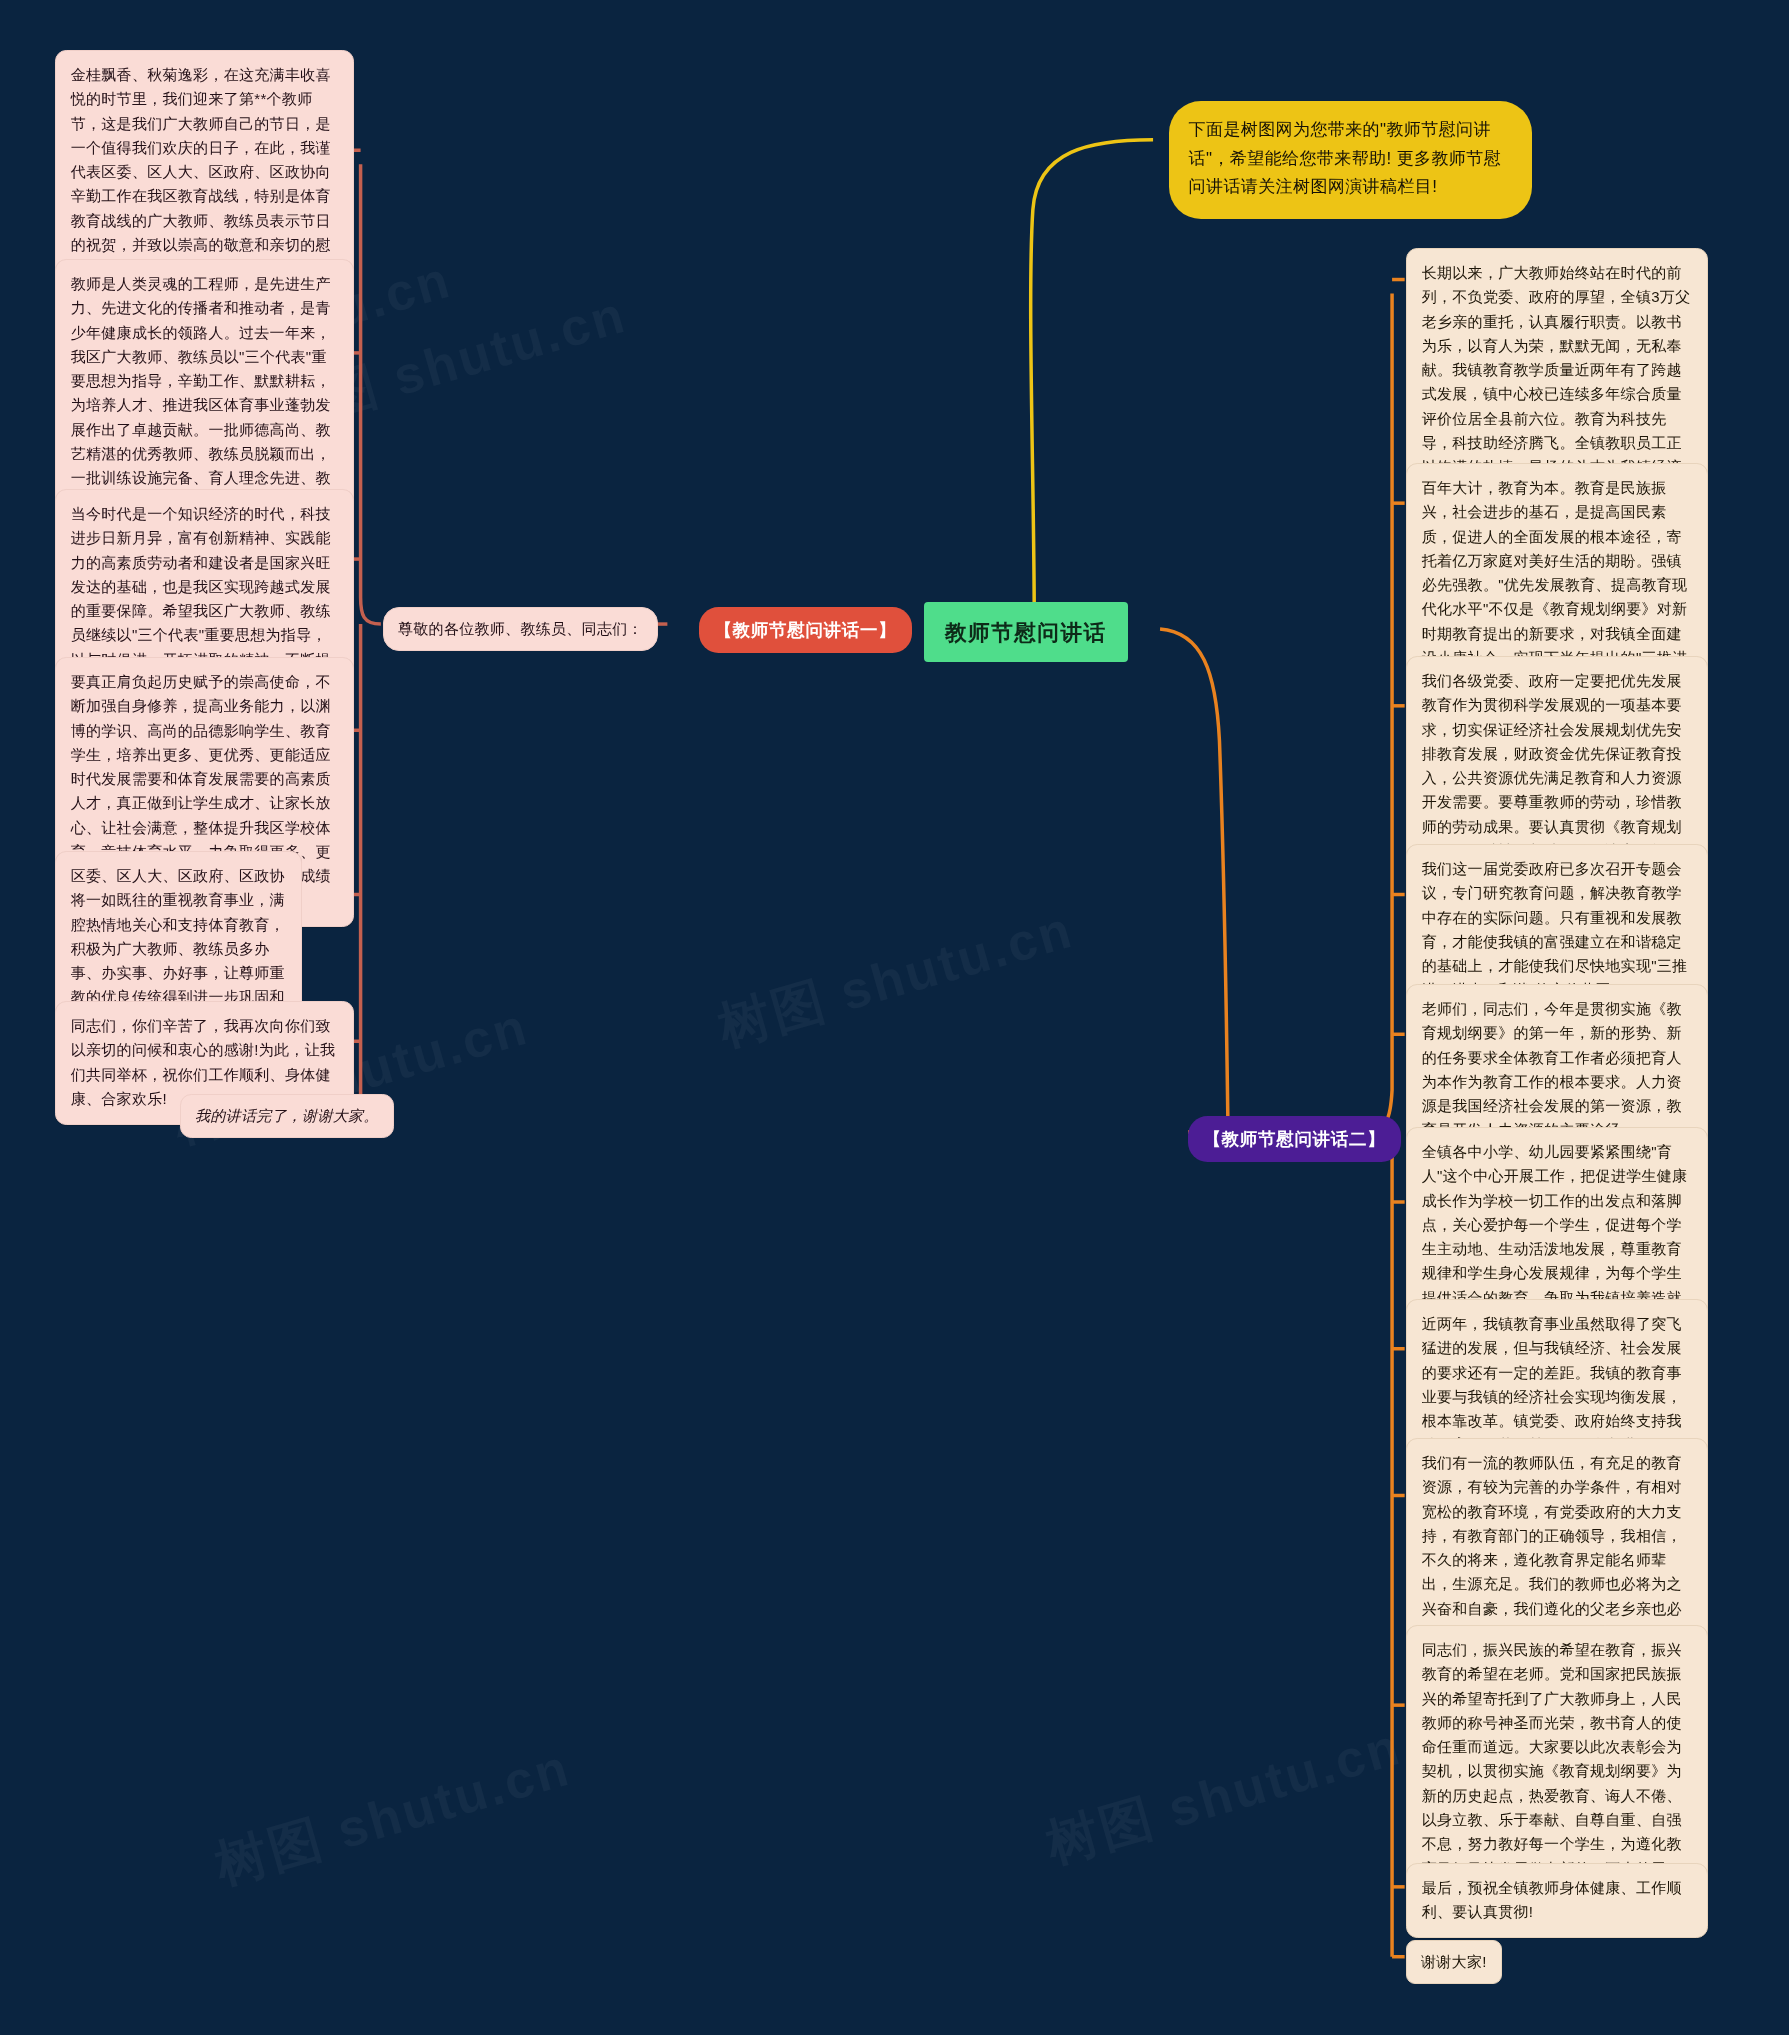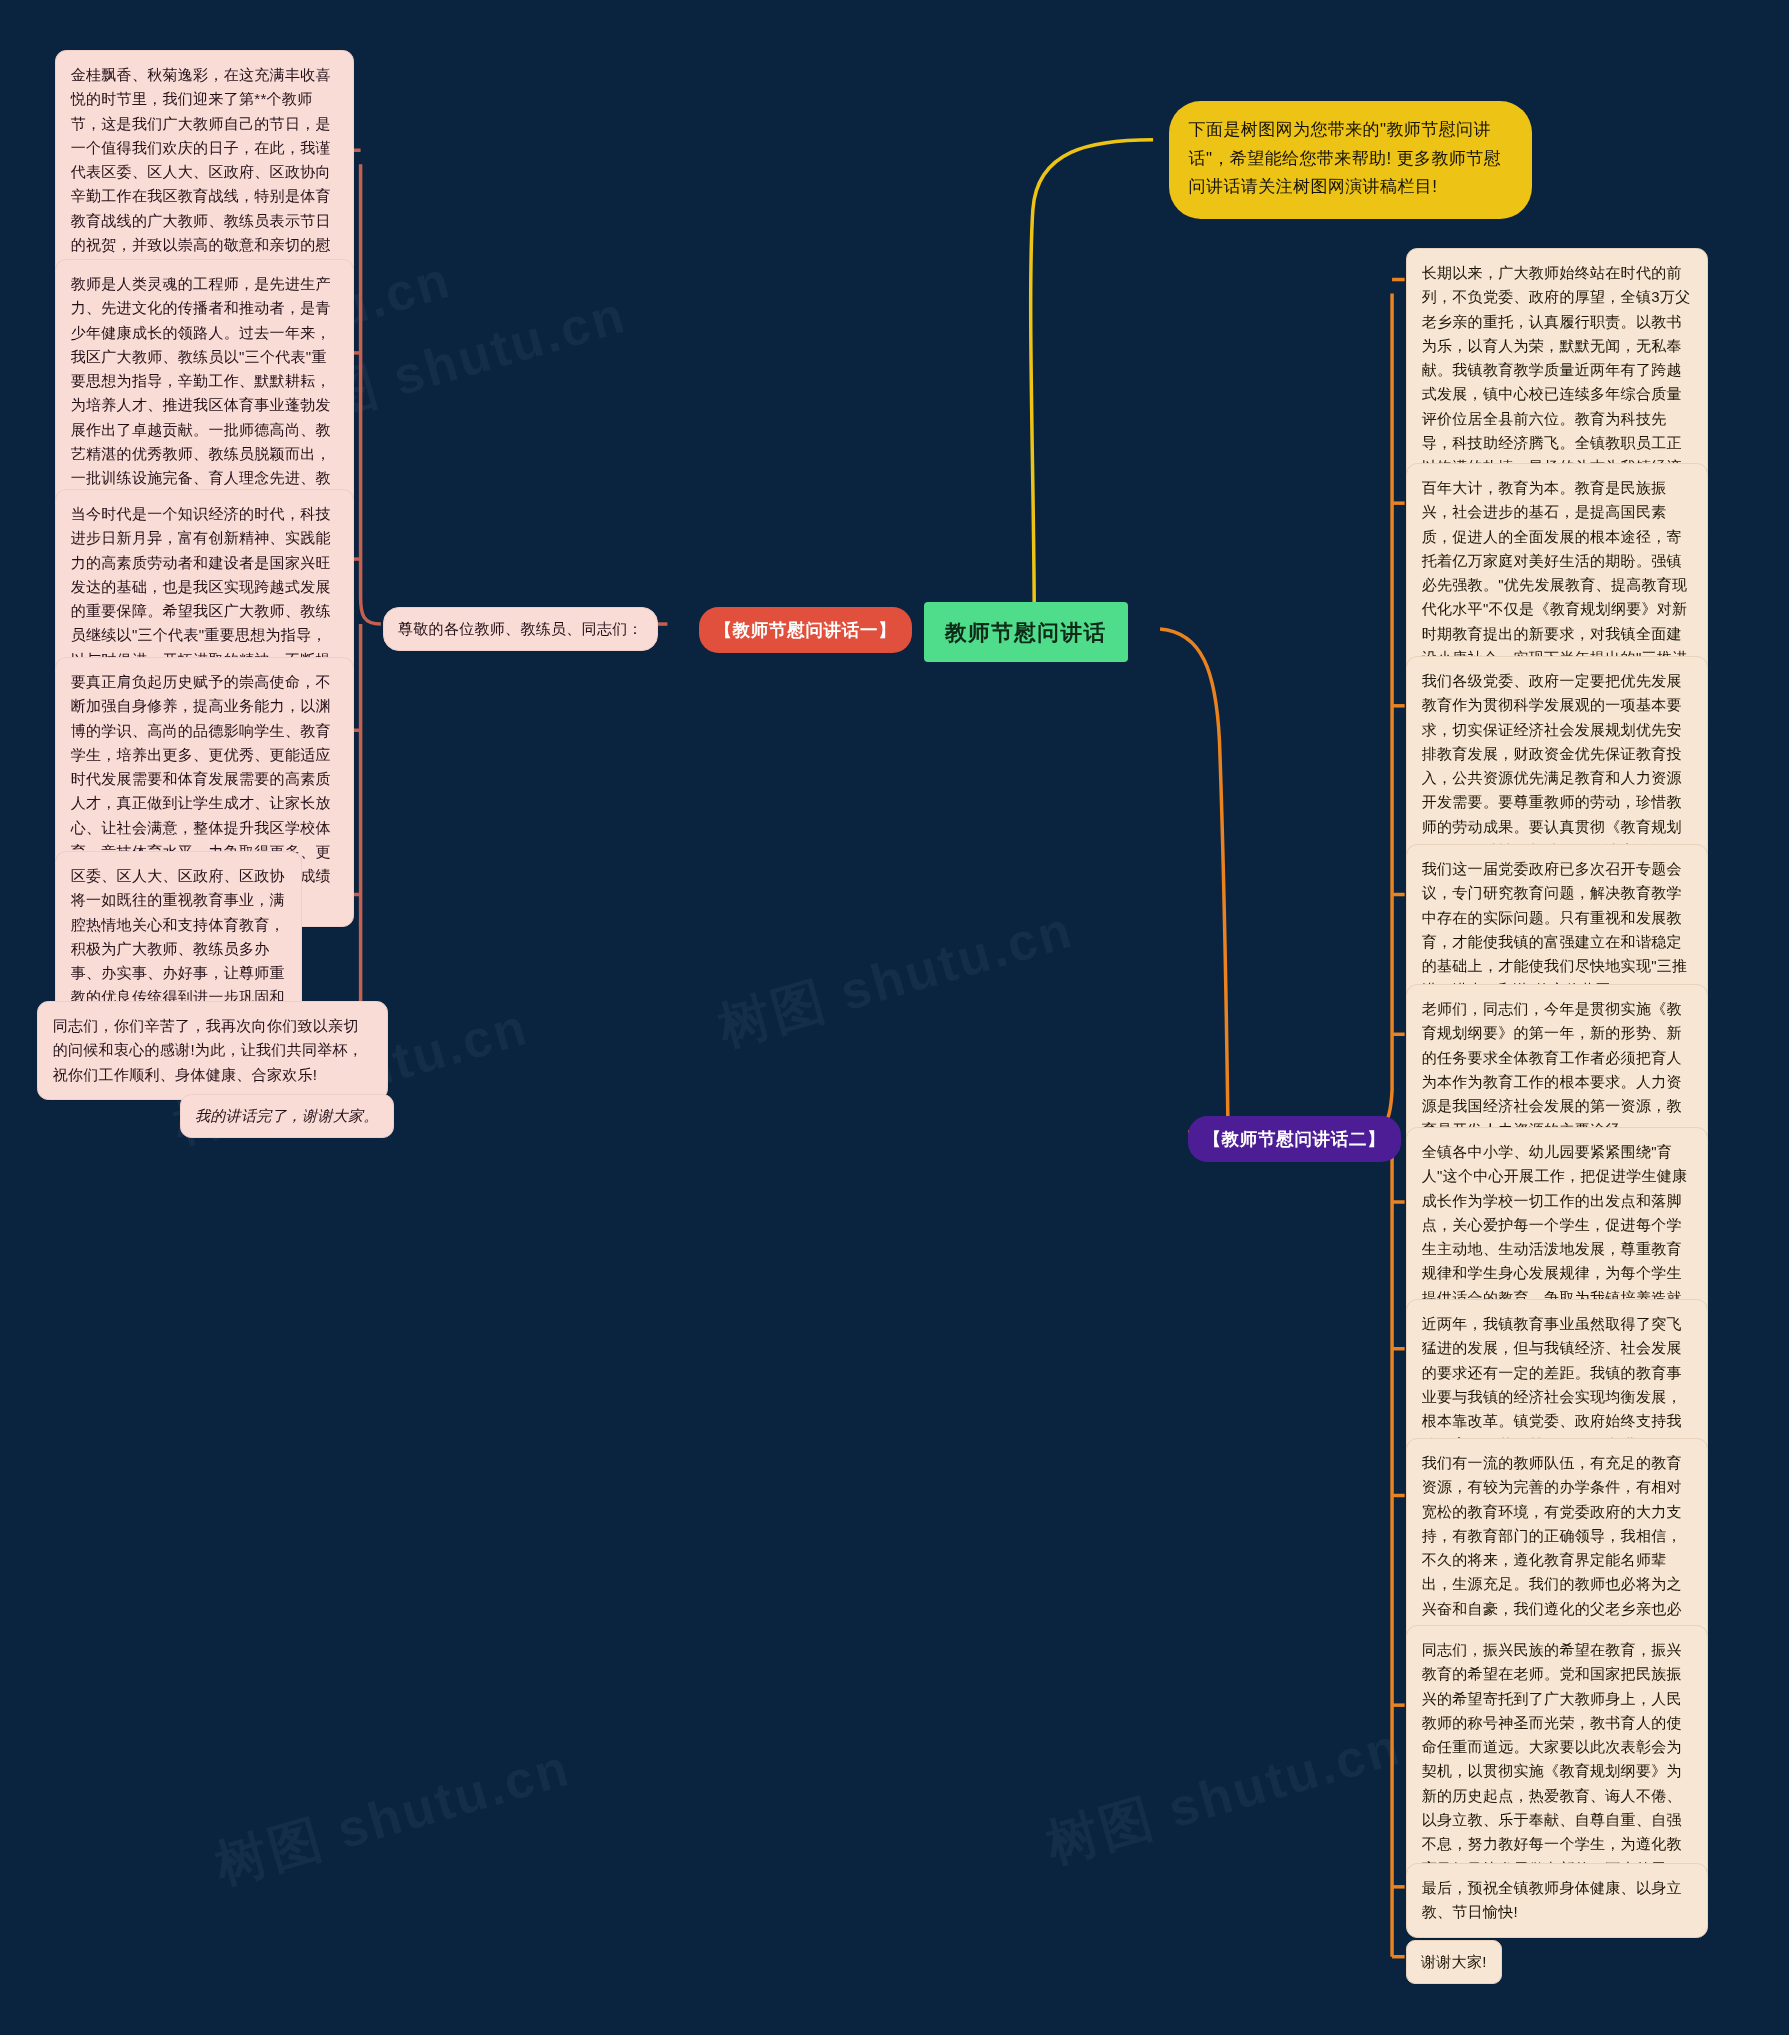--- a/index.html
+++ b/index.html
@@ -177,31 +177,31 @@
 
   <div class="node branch-label branch-red" style="left:699px; top:607px;">【教师节慰问讲话一】</div>
 
   <div class="node salutation" style="left:383px; top:607px;">尊敬的各位教师、教练员、同志们：</div>
 
   <div class="node leaf-pink" style="left:55px; top:50px; width:299px;">金桂飘香、秋菊逸彩，在这充满丰收喜悦的时节里，我们迎来了第**个教师节，这是我们广大教师自己的节日，是一个值得我们欢庆的日子，在此，我谨代表区委、区人大、区政府、区政协向辛勤工作在我区教育战线，特别是体育教育战线的广大教师、教练员表示节日的祝贺，并致以崇高的敬意和亲切的慰问!向关心、支持我区体育事业发展的各级领导、各界人士表示衷心的感谢!</div>
   <div class="node leaf-pink" style="left:55px; top:259px; width:299px;">教师是人类灵魂的工程师，是先进生产力、先进文化的传播者和推动者，是青少年健康成长的领路人。过去一年来，我区广大教师、教练员以"三个代表"重要思想为指导，辛勤工作、默默耕耘，为培养人才、推进我区体育事业蓬勃发展作出了卓越贡献。一批师德高尚、教艺精湛的优秀教师、教练员脱颖而出，一批训练设施完备、育人理念先进、教学质量优良的"名校"声誉更浓，为我区体育教育事业的可持续发展奠定了良好、扎实的基础。</div>
   <div class="node leaf-pink" style="left:55px; top:489px; width:299px;">当今时代是一个知识经济的时代，科技进步日新月异，富有创新精神、实践能力的高素质劳动者和建设者是国家兴旺发达的基础，也是我区实现跨越式发展的重要保障。希望我区广大教师、教练员继续以"三个代表"重要思想为指导，以与时俱进、开拓进取的精神，不断提高教学质量和训练水平。</div>
   <div class="node leaf-pink" style="left:55px; top:657px; width:299px;">要真正肩负起历史赋予的崇高使命，不断加强自身修养，提高业务能力，以渊博的学识、高尚的品德影响学生、教育学生，培养出更多、更优秀、更能适应时代发展需要和体育发展需要的高素质人才，真正做到让学生成才、让家长放心、让社会满意，整体提升我区学校体育、竞技体育水平。力争取得更多、更高规格和质量的奖牌，取得更大的成绩和收获。</div>
   <div class="node leaf-pink" style="left:55px; top:851px; width:247px;">区委、区人大、区政府、区政协将一如既往的重视教育事业，满腔热情地关心和支持体育教育，积极为广大教师、教练员多办事、办实事、办好事，让尊师重教的优良传统得到进一步巩固和发扬。</div>
-  <div class="node leaf-pink" style="left:37px; top:1001px; width:351px;">同志们，你们辛苦了，我再次向你们致以亲切的问候和衷心的感谢!为此，让我们共同举杯，祝你们工作顺利、身体健康、合家欢乐!</div>
+  <div class="node leaf-pink" style="left:55px; top:1001px; width:299px;">同志们，你们辛苦了，我再次向你们致以亲切的问候和衷心的感谢!为此，让我们共同举杯，祝你们工作顺利、身体健康、合家欢乐!</div>
   <div class="node closing-pink" style="left:180px; top:1094px;">我的讲话完了，谢谢大家。</div>
 
   <div class="node branch-label branch-orange" style="left:1188px; top:1116px;">【教师节慰问讲话二】</div>
 
   <div class="node leaf-cream" style="left:1406px; top:248px; width:302px;">长期以来，广大教师始终站在时代的前列，不负党委、政府的厚望，全镇3万父老乡亲的重托，认真履行职责。以教书为乐，以育人为荣，默默无闻，无私奉献。我镇教育教学质量近两年有了跨越式发展，镇中心校已连续多年综合质量评价位居全县前六位。教育为科技先导，科技助经济腾飞。全镇教职员工正以饱满的热情、昂扬的斗志为我镇经济建设和文化建设默默地奉献着自己的热血。</div>
   <div class="node leaf-cream" style="left:1406px; top:463px; width:302px;">百年大计，教育为本。教育是民族振兴，社会进步的基石，是提高国民素质，促进人的全面发展的根本途径，寄托着亿万家庭对美好生活的期盼。强镇必先强教。"优先发展教育、提高教育现代化水平"不仅是《教育规划纲要》对新时期教育提出的新要求，对我镇全面建设小康社会、实现下半年提出的"三推进一进步一和谐"的宏伟蓝图也具有决定性的意义。</div>
   <div class="node leaf-cream" style="left:1406px; top:656px; width:302px;">我们各级党委、政府一定要把优先发展教育作为贯彻科学发展观的一项基本要求，切实保证经济社会发展规划优先安排教育发展，财政资金优先保证教育投入，公共资源优先满足教育和人力资源开发需要。要尊重教师的劳动，珍惜教师的劳动成果。要认真贯彻《教育规划纲要》的精神，帮助教师解决实际问题，努力为教师的工作、学习、生活创造良好的条件。</div>
   <div class="node leaf-cream" style="left:1406px; top:844px; width:302px;">我们这一届党委政府已多次召开专题会议，专门研究教育问题，解决教育教学中存在的实际问题。只有重视和发展教育，才能使我镇的富强建立在和谐稳定的基础上，才能使我们尽快地实现"三推进一进步一和谐"的宏伟蓝图。</div>
   <div class="node leaf-cream" style="left:1406px; top:984px; width:302px;">老师们，同志们，今年是贯彻实施《教育规划纲要》的第一年，新的形势、新的任务要求全体教育工作者必须把育人为本作为教育工作的根本要求。人力资源是我国经济社会发展的第一资源，教育是开发人力资源的主要途径。</div>
   <div class="node leaf-cream" style="left:1406px; top:1127px; width:302px;">全镇各中小学、幼儿园要紧紧围绕"育人"这个中心开展工作，把促进学生健康成长作为学校一切工作的出发点和落脚点，关心爱护每一个学生，促进每个学生主动地、生动活泼地发展，尊重教育规律和学生身心发展规律，为每个学生提供适合的教育，争取为我镇培养造就出一大批高素质的劳动者。</div>
   <div class="node leaf-cream" style="left:1406px; top:1299px; width:302px;">近两年，我镇教育事业虽然取得了突飞猛进的发展，但与我镇经济、社会发展的要求还有一定的差距。我镇的教育事业要与我镇的经济社会实现均衡发展，根本靠改革。镇党委、政府始终支持我镇教育的改革，鼓励教师锐意进取、勇于探索。</div>
   <div class="node leaf-cream" style="left:1406px; top:1438px; width:302px;">我们有一流的教师队伍，有充足的教育资源，有较为完善的办学条件，有相对宽松的教育环境，有党委政府的大力支持，有教育部门的正确领导，我相信，不久的将来，遵化教育界定能名师辈出，生源充足。我们的教师也必将为之兴奋和自豪，我们遵化的父老乡亲也必将为之欢欣鼓舞。</div>
   <div class="node leaf-cream" style="left:1406px; top:1625px; width:302px;">同志们，振兴民族的希望在教育，振兴教育的希望在老师。党和国家把民族振兴的希望寄托到了广大教师身上，人民教师的称号神圣而光荣，教书育人的使命任重而道远。大家要以此次表彰会为契机，以贯彻实施《教育规划纲要》为新的历史起点，热爱教育、诲人不倦、以身立教、乐于奉献、自尊自重、自强不息，努力教好每一个学生，为遵化教育又好又快发展做出新的、更大的贡献，促进我镇各项事业蓬勃发展。</div>
-  <div class="node leaf-cream" style="left:1406px; top:1863px; width:302px;">最后，预祝全镇教师身体健康、以身立教、节日愉快!</div>
+  <div class="node leaf-cream" style="left:1406px; top:1863px; width:302px;">最后，预祝全镇教师身体健康、工作顺利、要认真贯彻!</div>
   <div class="node closing-cream" style="left:1406px; top:1940px;">谢谢大家!</div>
 
 </div>
 
 
 </body></html>

